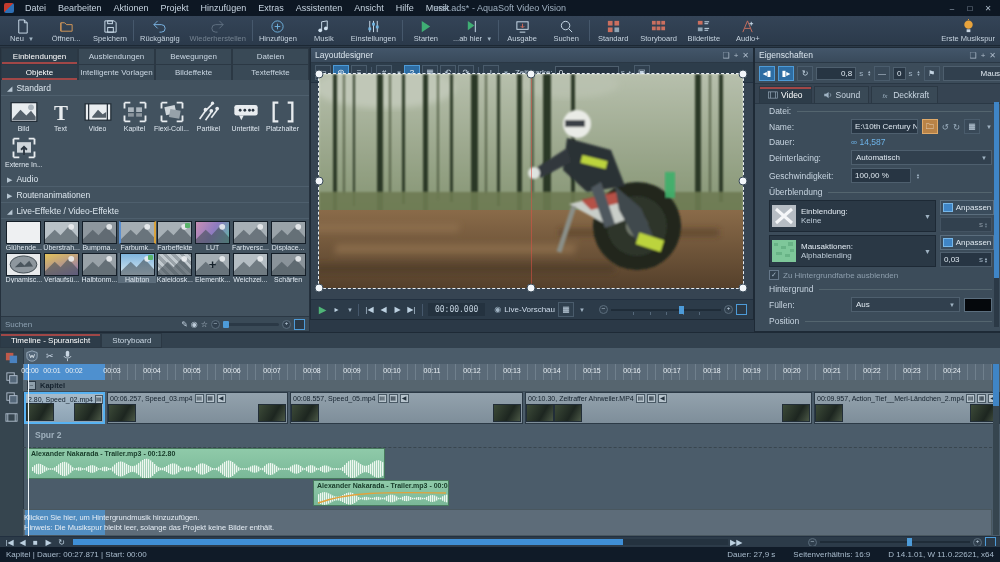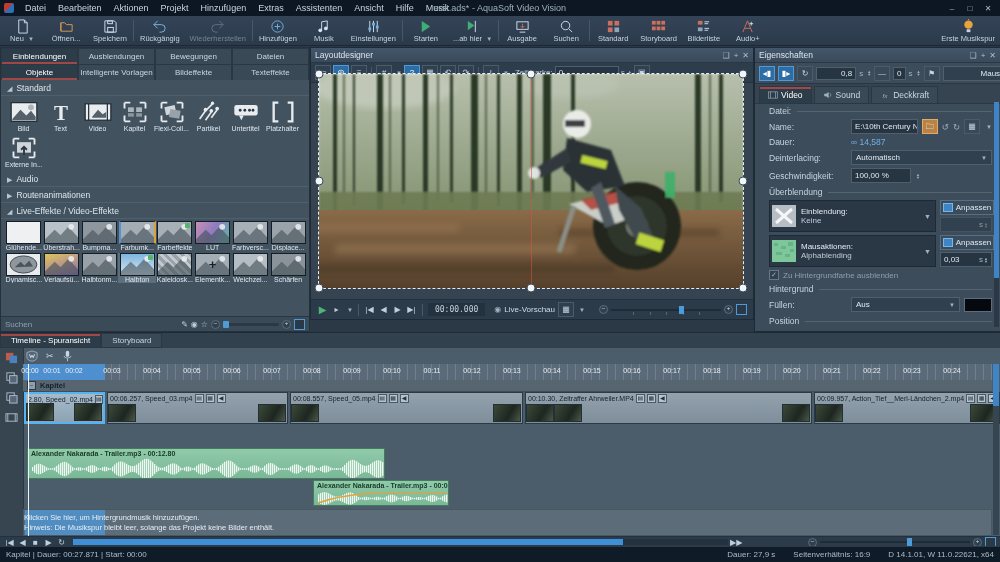--- a/index.html
+++ b/index.html
@@ -1024,20 +1024,23 @@
         <div class="clip" style="left: 814px; width: 186px;">
           <div class="cl">
             <span>00:09.957, Action_Tief__Merl-Ländchen_2.mp4</span>
             <span class="cb">▤</span>
             <span class="cb">▦</span>
             <span class="cb">◀</span>
           </div>
           <div class="cthumb"></div>
           <div class="cthumb r"></div>
         </div>
+      </div>
+    <div id="spur2">
+        <span>Spur 2</span>
       </div>
     <div id="audio-clips">
         <div class="aclip" style="left: 27px; width: 358px; top: 115px; height: 31px;">
           <div class="al">Alexander Nakarada - Trailer.mp3 - 00:12.80</div>
           <svg width="354" height="20" style="display:block;margin:0 2px;">
             <rect x="2" y="8.940728782960173" width="1.3" height="4.118542434079653" fill="#eef7f0"></rect>
             <rect x="4" y="7.212539324339608" width="1.3" height="7.574921351320784" fill="#eef7f0"></rect>
             <rect x="6" y="6.079196209400612" width="1.3" height="9.841607581198776" fill="#eef7f0"></rect>
             <rect x="8" y="5.6837944203487245" width="1.3" height="10.632411159302551" fill="#eef7f0"></rect>
             <rect x="10" y="6.020433799518458" width="1.3" height="9.959132400963083" fill="#eef7f0"></rect>

